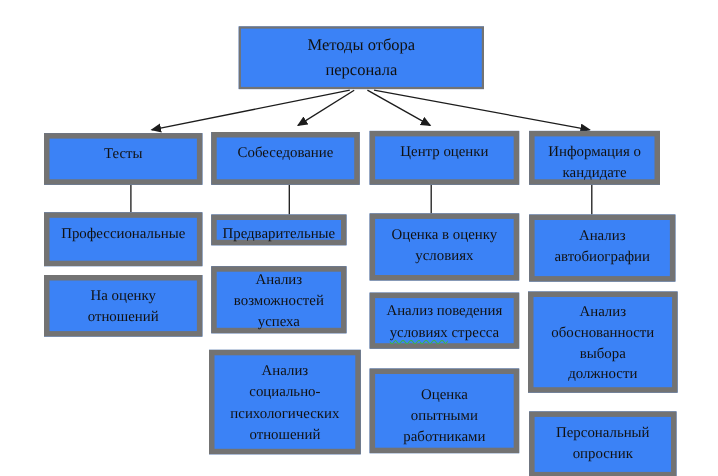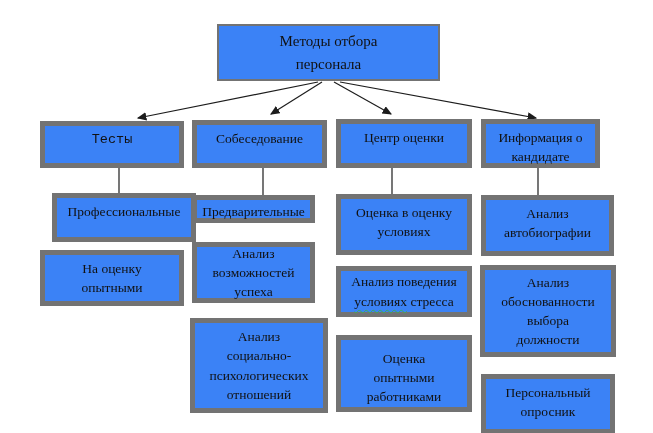--- a/index.html
+++ b/index.html
@@ -77,40 +77,40 @@
       <line x1="392" y1="168" x2="392" y2="194"></line>
       <line x1="538" y1="168" x2="538" y2="195"></line>
     </g>
   </svg>
 
   <div class="box root v-center" style="left:217px;top:24px;width:223px;height:57px;">
     <span>Методы отбора
 персонала</span>
   </div>
 
-  <div class="box v-top" style="left:40px;top:121px;width:144px;height:47px;font-family:Liberation Mono, monospace;">
+  <div class="box v-top" style="left:40px;top:121px;width:144px;height:47px;">
     <span>Тесты</span>
   </div>
   <div class="box v-top" style="left:192px;top:120px;width:135px;height:48px;">
     <span>Собеседование</span>
   </div>
   <div class="box v-top" style="left:336px;top:119px;width:136px;height:49px;">
     <span>Центр оценки</span>
   </div>
   <div class="box v-top" style="left:481px;top:119px;width:119px;height:49px;">
     <span>Информация о
 кандидате</span>
   </div>
 
-  <div class="box v-top" style="left:52px;top:193px;width:144px;height:49px;">
+  <div class="box v-top" style="left:40px;top:193px;width:144px;height:49px;">
     <span>Профессиональные</span>
   </div>
   <div class="box v-center" style="left:40px;top:250px;width:144px;height:56px;">
     <span>На оценку
-опытными</span>
+отношений</span>
   </div>
 
   <div class="box v-top" style="left:192px;top:195px;width:123px;height:28px;padding-top:2px;">
     <span>Предварительные</span>
   </div>
   <div class="box v-center" style="left:192px;top:242px;width:123px;height:61px;">
     <span>Анализ
 возможностей
 успеха</span>
   </div>

